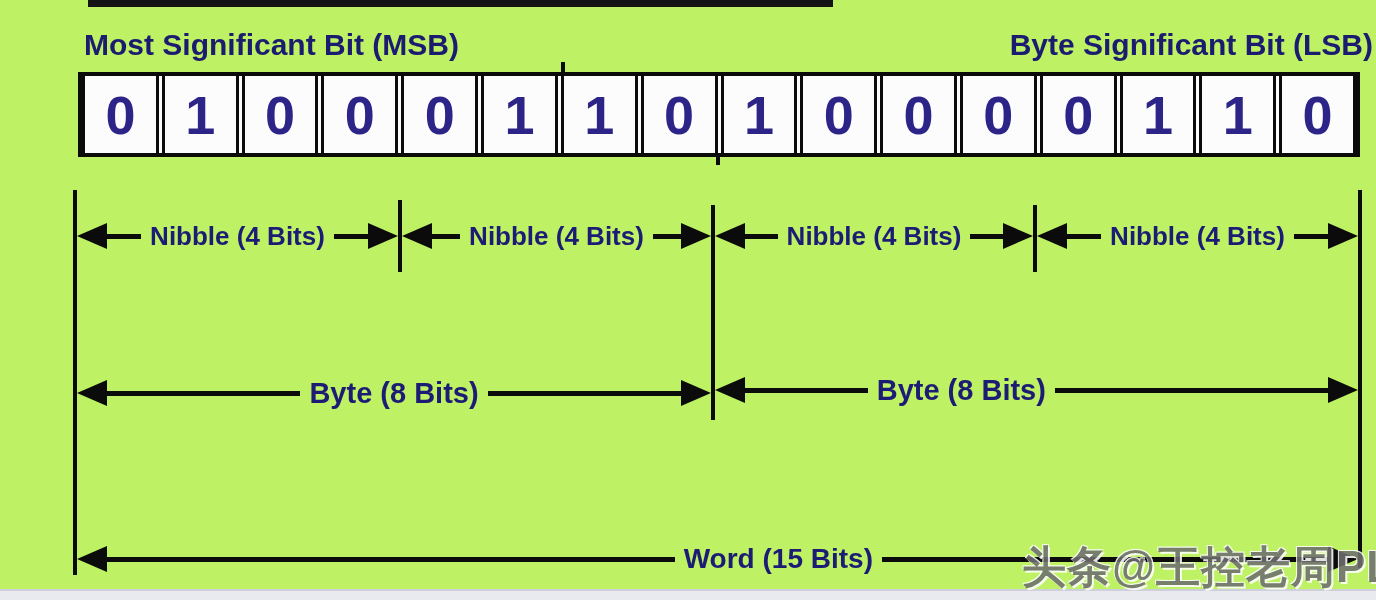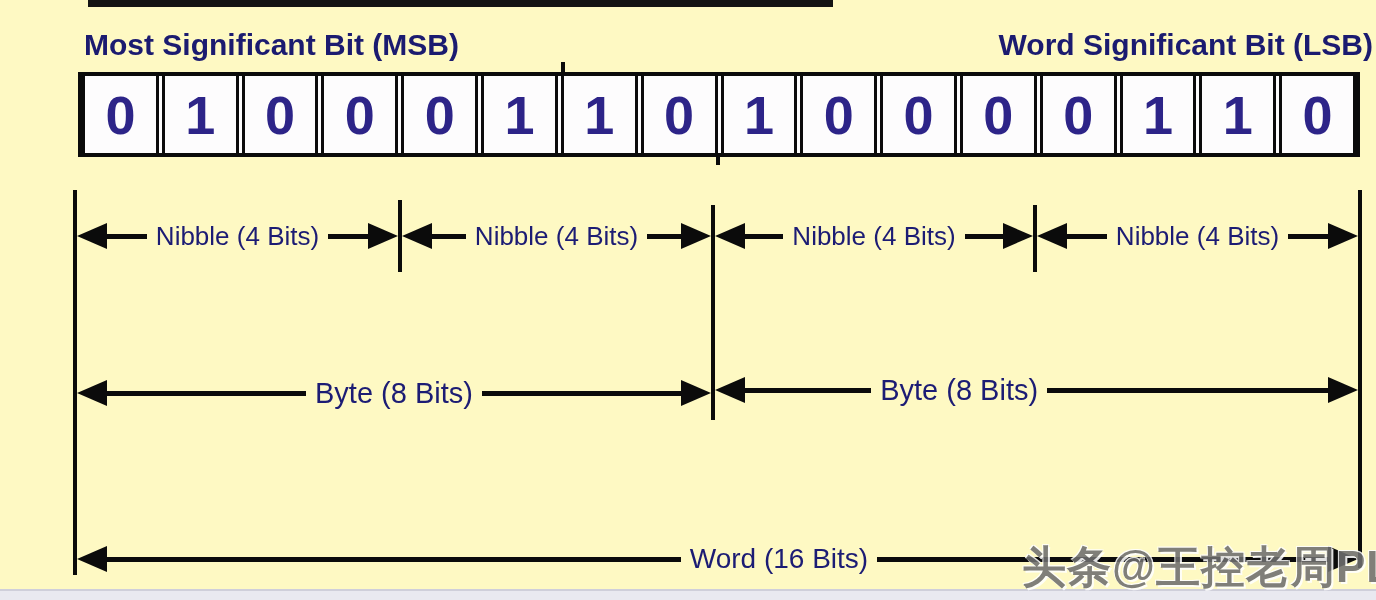--- a/index.html
+++ b/index.html
@@ -1,18 +1,18 @@
 <!DOCTYPE html>
 <html><head>
 <meta charset="utf-8">
 <style>
   html,body{margin:0;padding:0;background:#fbfafb;}
   #stage{
     position:relative;width:1376px;height:600px;overflow:hidden;
-    background:#fef9c3;
+    background:#bef264;
     font-family:"Liberation Sans","DejaVu Sans",sans-serif;
   }
   
   .top-bar{position:absolute;left:88px;top:0;width:745px;height:7px;background:#141414;}
   
   .bottom-edge{position:absolute;left:0;top:589px;width:1376px;height:11px;background:#e9e9f0;border-top:2px solid #cfcfda;}
 
   .hdr{position:absolute;top:28px;font-size:30px;font-weight:bold;color:#1b1b70;white-space:nowrap;}
   .hdr-msb{left:84px;}
   .hdr-lsb{right:3px;}
@@ -34,21 +34,21 @@
   
   .vline{position:absolute;width:4px;background:#0b0b0b;}
 
   
   .dim{position:absolute;height:28px;display:flex;align-items:center;}
   .seg{height:5px;background:#0b0b0b;flex:1;}
   .ah{width:0;height:0;flex:none;}
   .ah-left{border-top:13px solid transparent;border-bottom:13px solid transparent;border-right:30px solid #0b0b0b;}
   .ah-right{border-top:13px solid transparent;border-bottom:13px solid transparent;border-left:30px solid #0b0b0b;}
   .dim-label{
-    flex:none;padding:0 9px;font-weight:normal;color:#1c1c74;
+    flex:none;padding:0 9px;font-weight:bold;color:#1c1c74;
     font-size:26px;white-space:nowrap;line-height:1;
   }
   .dim-byte .dim-label{font-size:29px;}
   .dim-word .dim-label{font-size:28px;}
   .seg-s{flex:.62;}
   .seg-l{flex:1.38;}
   .seg-wl{flex:1.12;}
   .seg-wr{flex:.88;}
 
   
@@ -60,21 +60,21 @@
   }
 </style>
 </head>
 <body>
 
 <div id="stage">
 
   <div class="top-bar"></div>
 
   <div class="hdr hdr-msb">Most Significant Bit (MSB)</div>
-  <div class="hdr hdr-lsb">Word Significant Bit (LSB)</div>
+  <div class="hdr hdr-lsb">Byte Significant Bit (LSB)</div>
 
   <div class="bit-row">
       <div class="bit-cell">0</div>
       <div class="bit-cell">1</div>
       <div class="bit-cell">0</div>
       <div class="bit-cell">0</div>
       <div class="bit-cell">0</div>
       <div class="bit-cell">1</div>
       <div class="bit-cell">1</div>
       <div class="bit-cell">0</div>
@@ -136,21 +136,21 @@
     <span class="ah ah-left"></span>
     <span class="seg seg-s"></span>
     <span class="dim-label">Byte (8 Bits)</span>
     <span class="seg seg-l"></span>
     <span class="ah ah-right"></span>
   </div>
 
   <div class="dim dim-word" style="left:77px;top:545px;width:1281px;">
     <span class="ah ah-left"></span>
     <span class="seg seg-wl"></span>
-    <span class="dim-label">Word (16 Bits)</span>
+    <span class="dim-label">Word (15 Bits)</span>
     <span class="seg seg-wr"></span>
     <span class="ah ah-right"></span>
   </div>
 
   <div class="watermark">头条@王控老周PLC</div>
 
   <div class="bottom-edge"></div>
 </div>
 
 </body></html>

